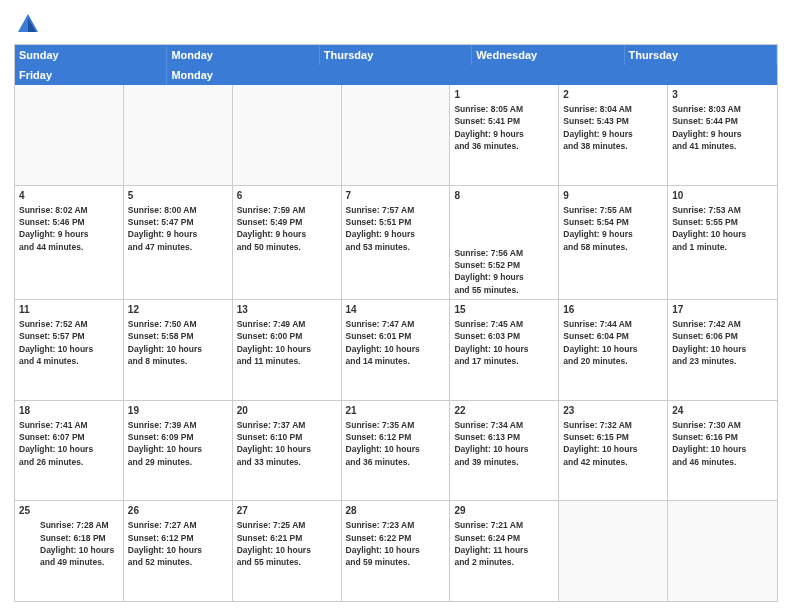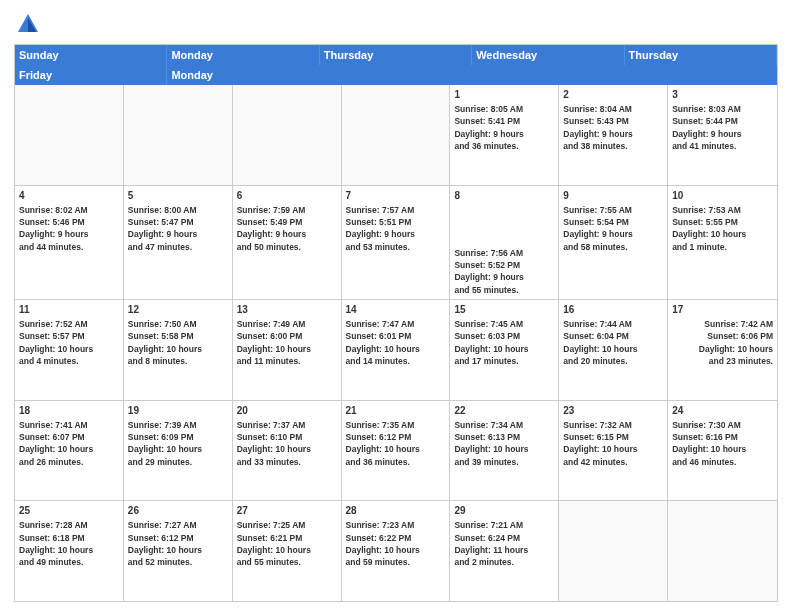--- a/index.html
+++ b/index.html
@@ -264,21 +264,21 @@
           </div>
           <div class="cal-cell">
             <span class="day-num">16</span>
             <div class="day-info" style="white-space: pre-line;">Sunrise: 7:44 AM
 Sunset: 6:04 PM
 Daylight: 10 hours
 and 20 minutes.</div>
           </div>
           <div class="cal-cell">
             <span class="day-num">17</span>
-            <div class="day-info" style="white-space: pre-line; text-align: right;">Sunrise: 7:42 AM
+            <div class="day-info" style="white-space: pre-line;">Sunrise: 7:42 AM
 Sunset: 6:06 PM
 Daylight: 10 hours
 and 23 minutes.</div>
           </div>
         </div>
         <div class="cal-row">
           <div class="cal-cell">
             <span class="day-num">18</span>
             <div class="day-info" style="white-space: pre-line;">Sunrise: 7:41 AM
 Sunset: 6:07 PM
@@ -324,21 +324,21 @@
             <span class="day-num">24</span>
             <div class="day-info" style="white-space: pre-line;">Sunrise: 7:30 AM
 Sunset: 6:16 PM
 Daylight: 10 hours
 and 46 minutes.</div>
           </div>
         </div>
         <div class="cal-row">
           <div class="cal-cell">
             <span class="day-num">25</span>
-            <div class="day-info" style="white-space: pre-line;">Sunrise: 7:28 AM
+            <div class="day-info" style="white-space: pre-line; margin-left: 21px;">Sunrise: 7:28 AM
 Sunset: 6:18 PM
 Daylight: 10 hours
 and 49 minutes.</div>
           </div>
           <div class="cal-cell">
             <span class="day-num">26</span>
             <div class="day-info" style="white-space: pre-line;">Sunrise: 7:27 AM
 Sunset: 6:12 PM
 Daylight: 10 hours
 and 52 minutes.</div>

